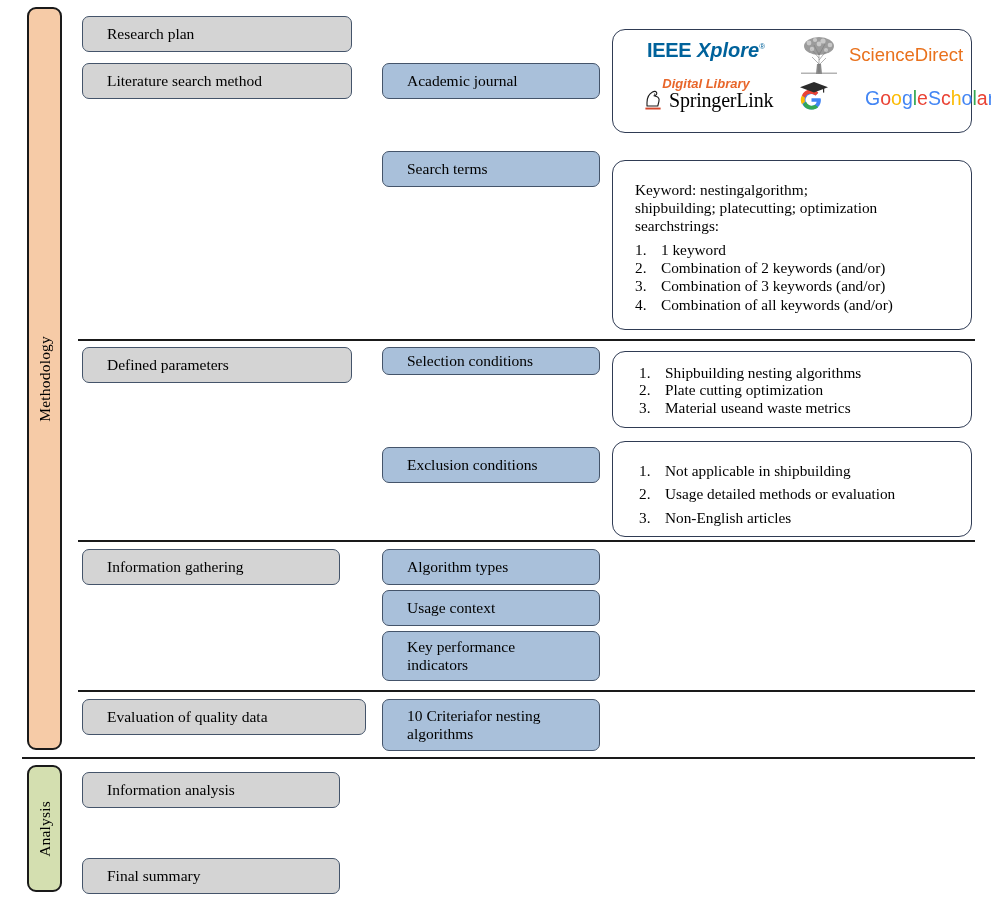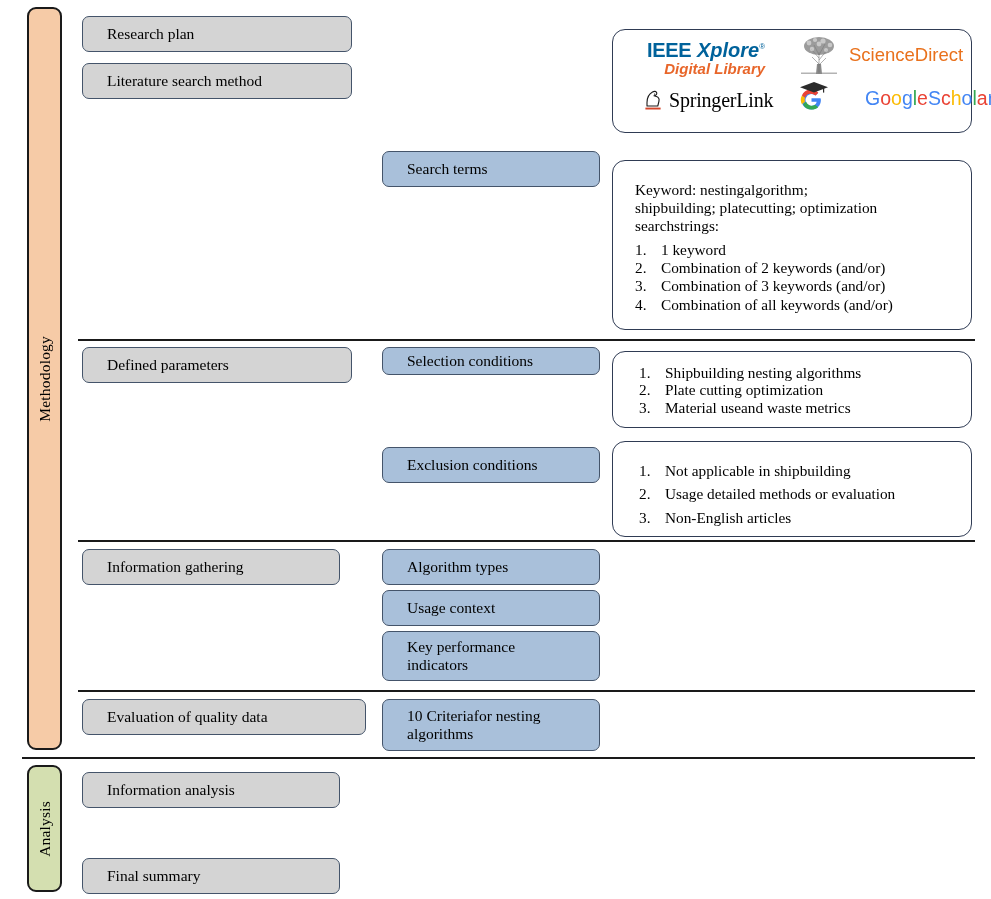--- a/index.html
+++ b/index.html
@@ -63,21 +63,21 @@
   .olist .num{width:26px;flex:none;}
   .olist .txt{flex:1;}
 
   .ieee-wrap{position:absolute;left:34px;top:10px;}
   .ieee-line1{font-family:"Liberation Sans",sans-serif;font-size:20px;white-space:nowrap;line-height:1;}
   .ieee-ieee{font-weight:bold;color:#00629B;letter-spacing:-0.3px;}
   .ieee-xplore{font-style:italic;font-weight:bold;color:#00629B;}
   .ieee-reg{font-size:8px;vertical-align:super;color:#00629B;}
   .ieee-line2{
     font-family:"Liberation Sans",sans-serif;font-style:italic;font-weight:bold;
-    font-size:15px;color:#E8662A;text-align:right;margin-top:0;white-space:nowrap;
+    font-size:13px;color:#E8662A;text-align:center;margin-top:16px;white-space:nowrap;
   }
 
   .springer-wrap{position:absolute;left:30px;top:58px;display:flex;align-items:center;}
   .springer-mark{
     width:20px;height:24px;margin-right:6px;position:relative;flex:none;
   }
   .springer-text{
     font-family:"Liberation Serif",serif;font-size:20px;color:#000000;white-space:nowrap;letter-spacing:-.2px;
   }
 
@@ -143,20 +143,23 @@
 
   <div class="box box-grey" style="left:82px;top:772px;width:258px;height:36px;">
     <span>Information analysis</span>
   </div>
 
 
   <div class="box box-grey" style="left:82px;top:858px;width:258px;height:36px;">
     <span>Final summary</span>
   </div>
 
+  <div class="box box-blue" style="left:382px;top:63px;width:218px;height:36px;">
+    <span>Academic journal</span>
+  </div>
 
   <div class="box box-blue" style="left:382px;top:151px;width:218px;height:36px;">
     <span>Search terms</span>
   </div>
 
   <div class="box box-blue" style="left:382px;top:347px;width:218px;height:28px;">
     <span>Selection conditions</span>
   </div>
 
   <div class="box box-blue" style="left:382px;top:447px;width:218px;height:36px;">

